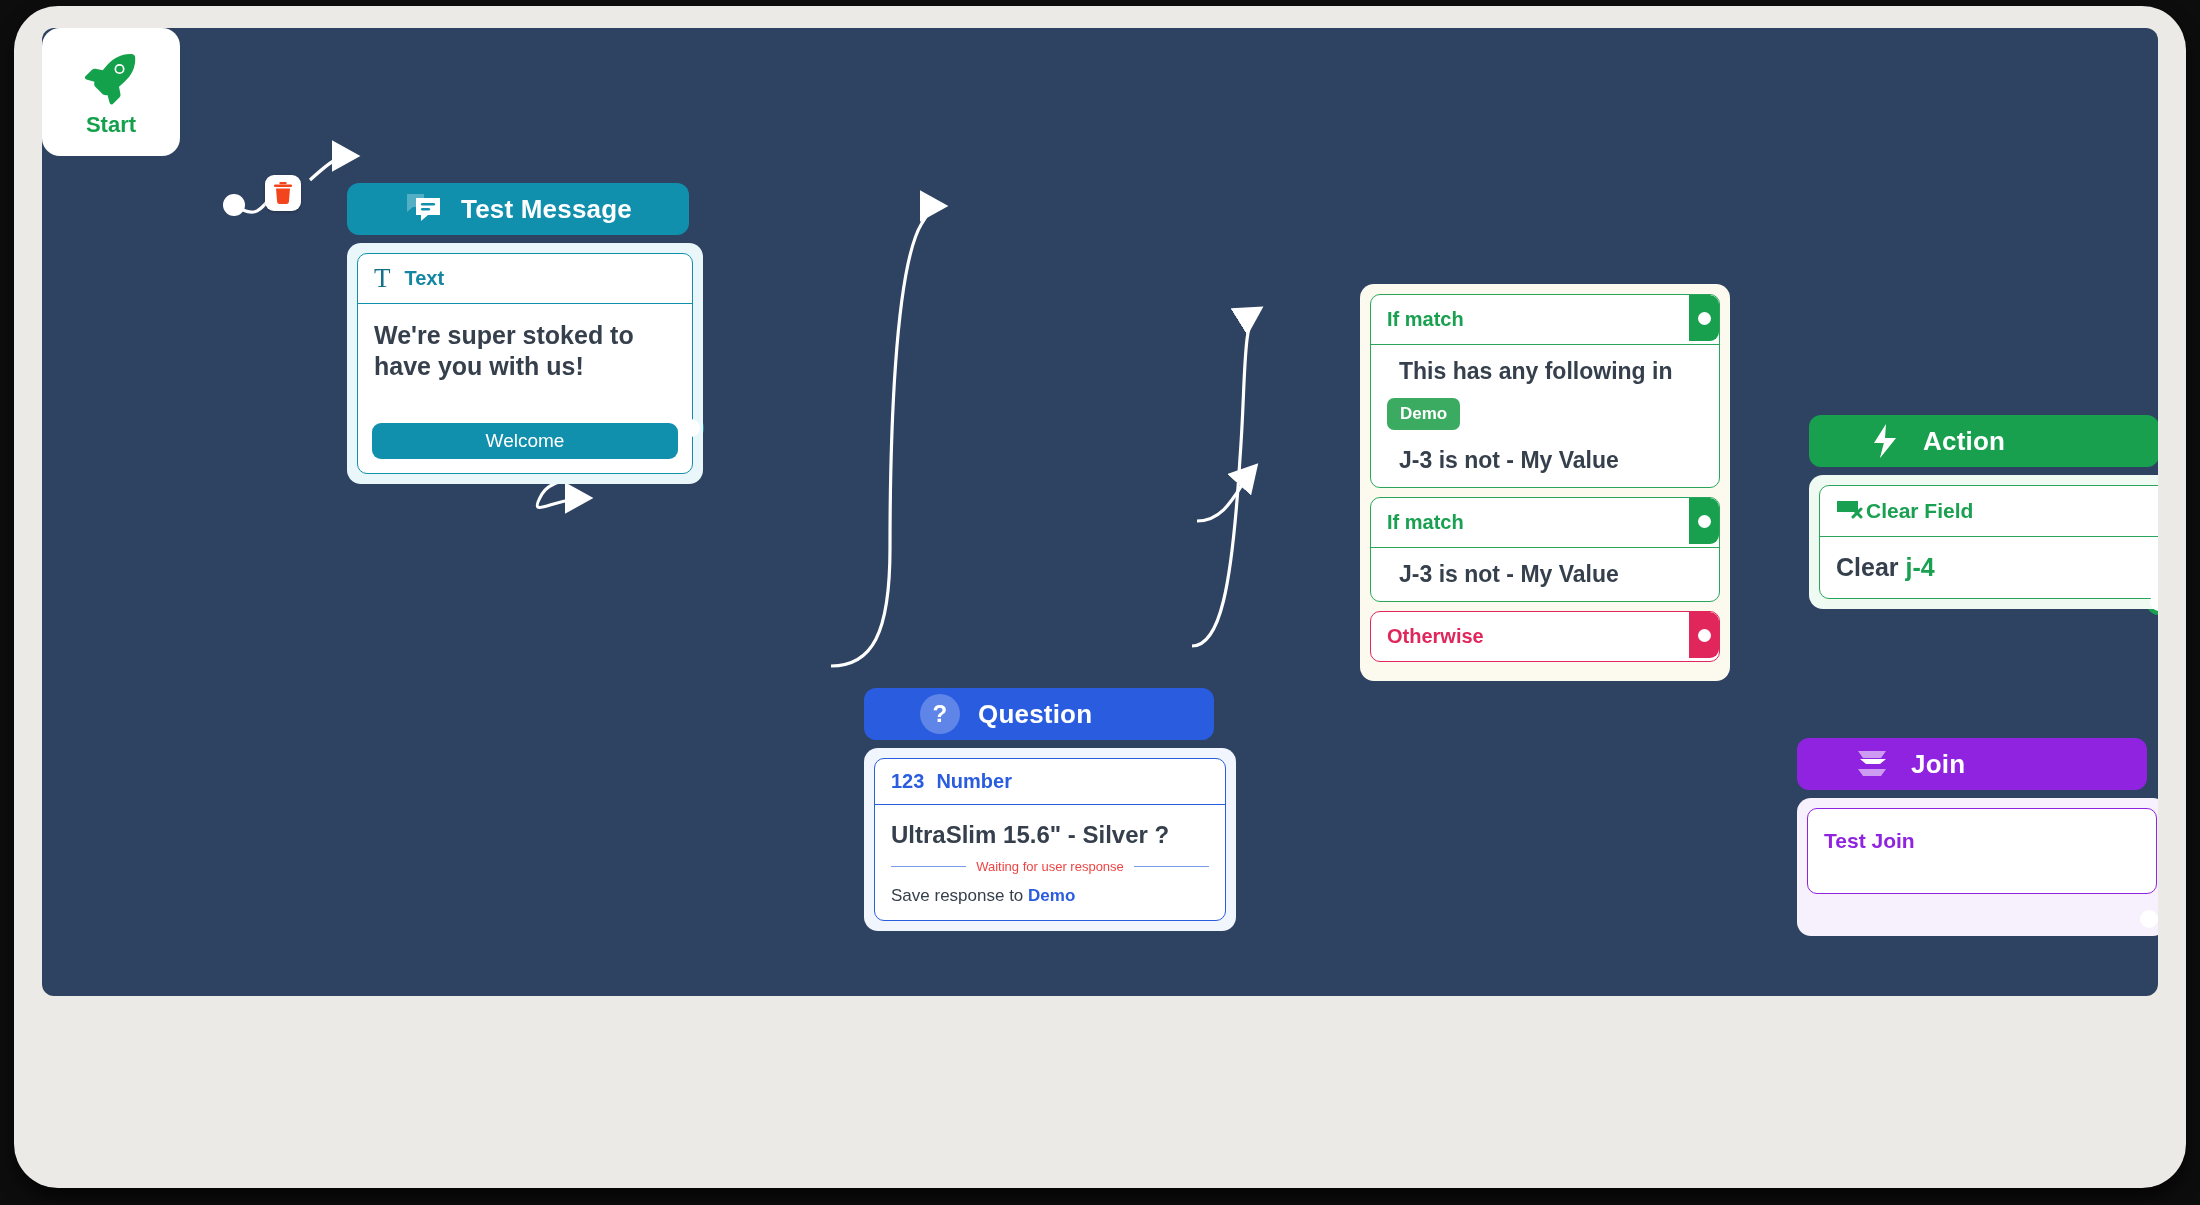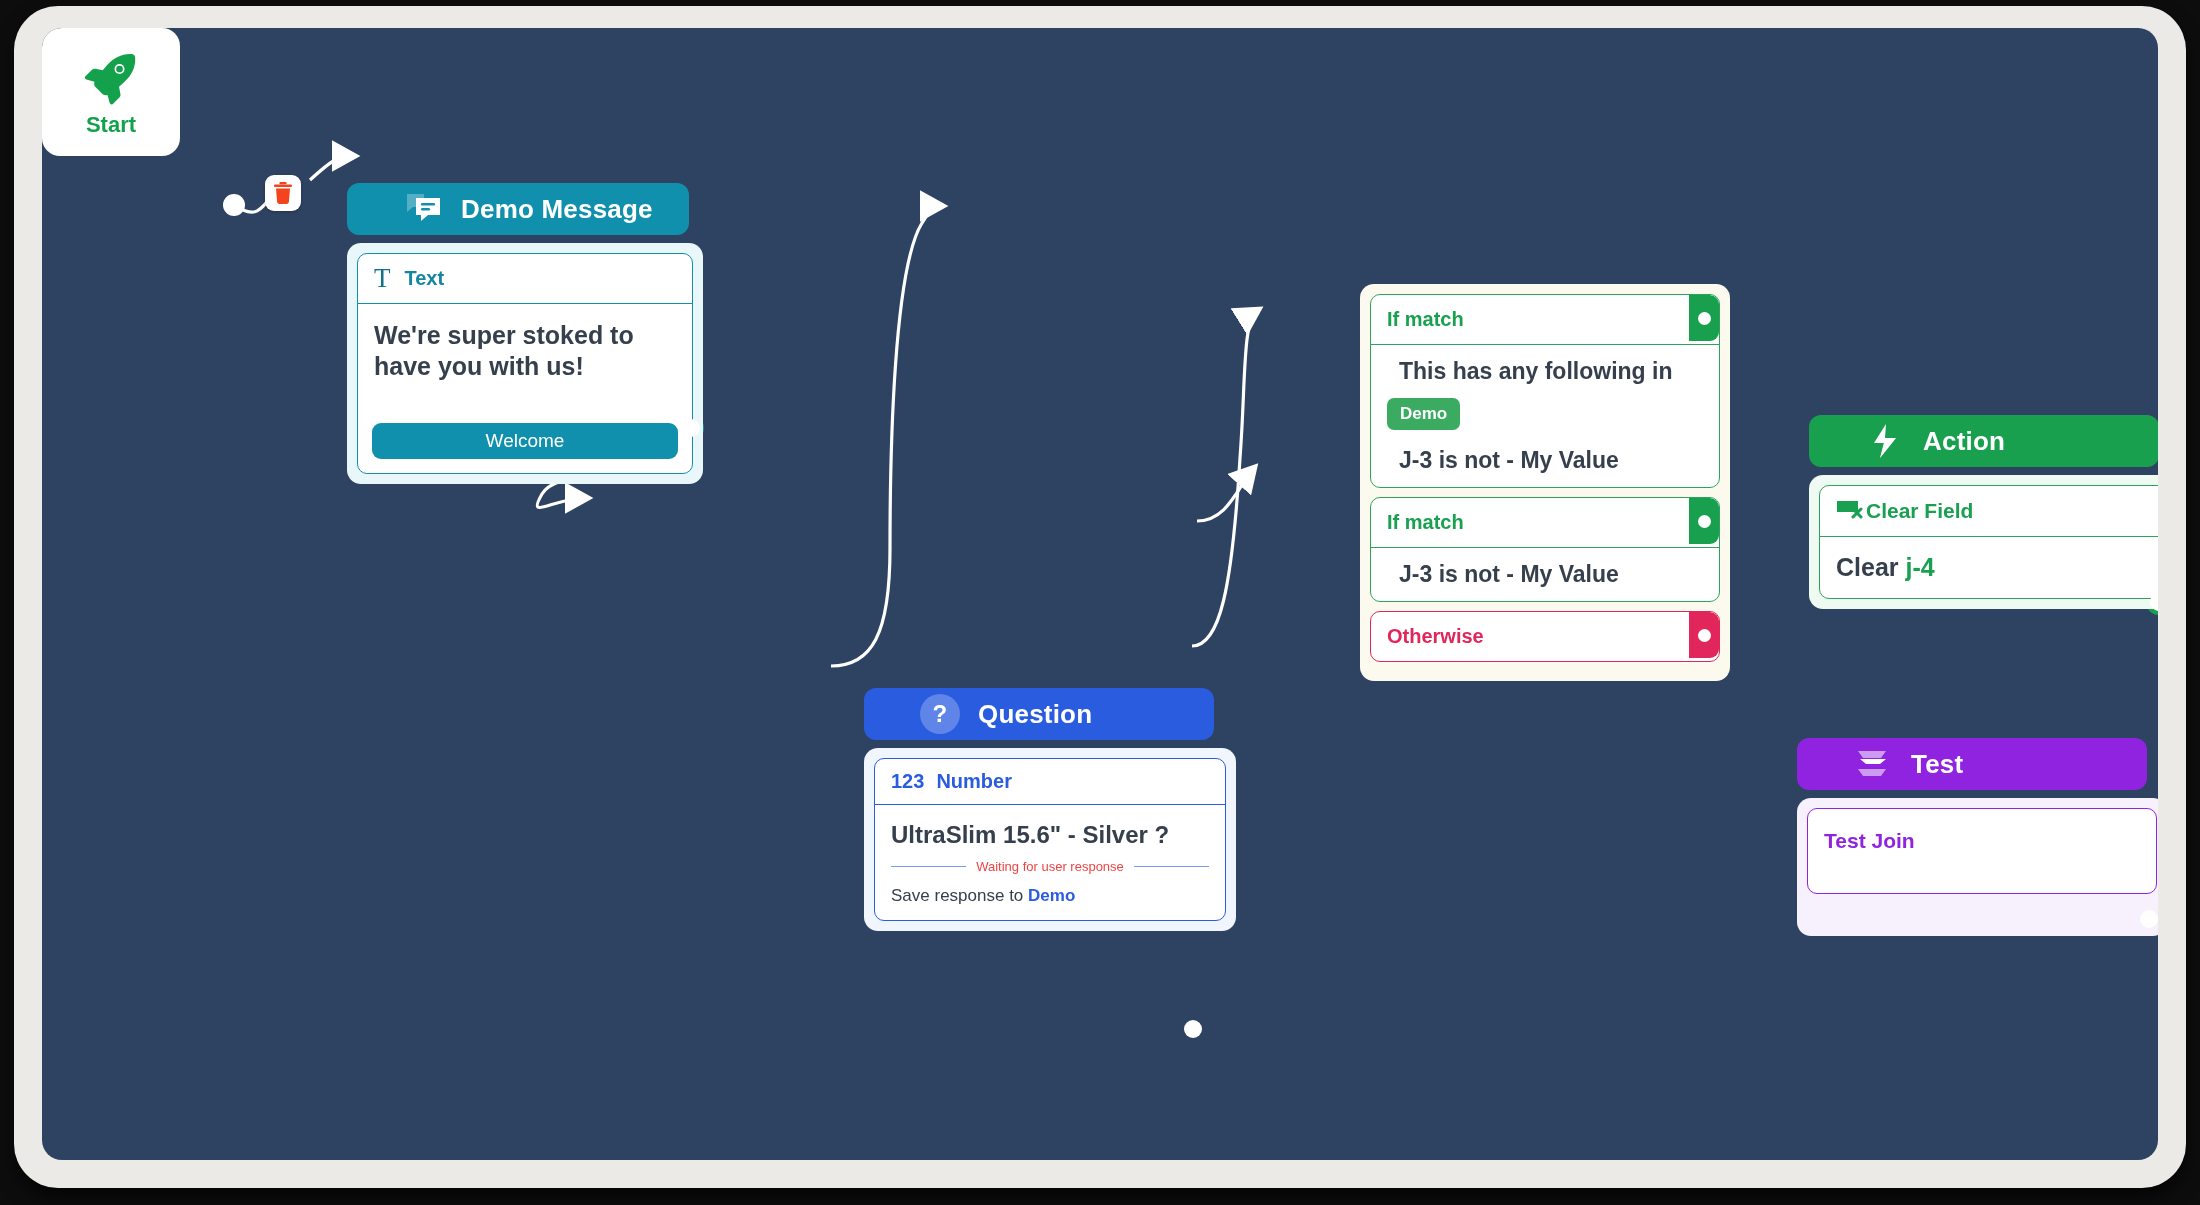--- a/index.html
+++ b/index.html
@@ -4,22 +4,22 @@
 <style>
   html,body{margin:0;padding:0;background:#0d0d0d;}
   body{width:2200px;height:1205px;overflow:hidden;font-family:"Liberation Sans",sans-serif;}
 
   #frame{
     position:absolute;left:14px;top:6px;width:2172px;height:1182px;
     background:#eceae6;border-radius:44px;
     box-shadow:0 10px 18px rgba(0,0,0,.65);
   }
   #canvas{
-    position:absolute;left:28px;top:22px;width:2116px;height:1132px;
-    background:#2e4262;border-radius:20px;overflow:hidden;
+    position:absolute;left:28px;top:22px;width:2116px;height:968px;
+    background:#2e4262;border-radius:12px;overflow:hidden;
   }
   #edges{position:absolute;left:0;top:0;width:2116px;height:1132px;}
 
   .node{position:absolute;}
   .hdr{
     display:flex;align-items:center;border-radius:12px;height:52px;
     color:#fff;font-size:26px;font-weight:700;letter-spacing:.2px;
     position:relative;z-index:3;
   }
   .hdr .ic{width:40px;height:40px;margin-left:56px;margin-right:18px;display:flex;align-items:center;justify-content:center;}
@@ -156,21 +156,21 @@
     <div id="send" class="node">
       <div class="hdr">
         <span class="ic">
           <svg width="38" height="34" viewBox="0 0 38 34">
             <path d="M3 2h17v13H9l-6 5z" fill="#ffffff" opacity=".28"></path>
             <path d="M12 6h24v17H24l-7 6v-6h-5z" fill="#ffffff"></path>
             <rect x="17" y="11" width="14" height="2.4" rx="1.2" fill="#1190ad"></rect>
             <rect x="17" y="16" width="9" height="2.4" rx="1.2" fill="#1190ad"></rect>
           </svg>
         </span>
-        <span>Demo Message</span>
+        <span>Test Message</span>
       </div>
       <div class="body">
         <div class="card">
           <div class="chead">
             <span class="t">T</span>
             <span class="lab">Text</span>
           </div>
           <div class="divider"></div>
           <div class="msg">We're super stoked to have you with us!</div>
           <div class="pill">
@@ -277,21 +277,21 @@
 
     <div id="flow" class="node">
       <div class="hdr">
         <span class="ic">
           <svg width="38" height="34" viewBox="0 0 38 34">
             <path d="M4 4h28l-5 7H9z" fill="#ffffff" opacity=".55"></path>
             <path d="M6 12h26l-6 5H12z" fill="#ffffff"></path>
             <path d="M4 22h28l-5 7H9z" fill="#ffffff" opacity=".55"></path>
           </svg>
         </span>
-        <span>Test</span>
+        <span>Join</span>
       </div>
       <div class="body">
         <div class="card">
           <div class="ftxt">Test Join</div>
         </div>
       </div>
       <div class="dot-ring" style="left:339px;top:168px;background:#9023e0;"></div>
       <div class="dot-out" style="left:343px;top:172px;"></div>
     </div>
 

